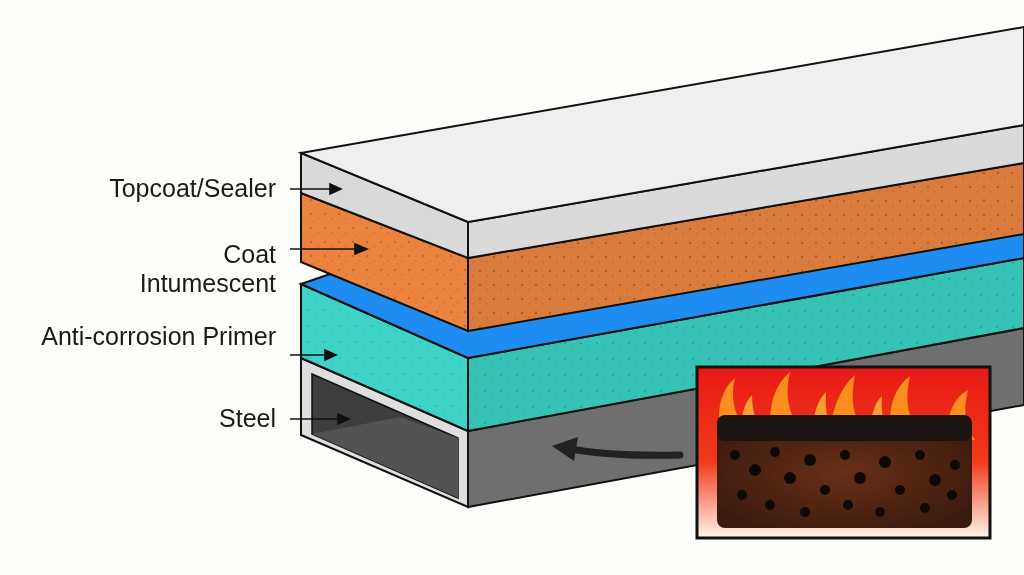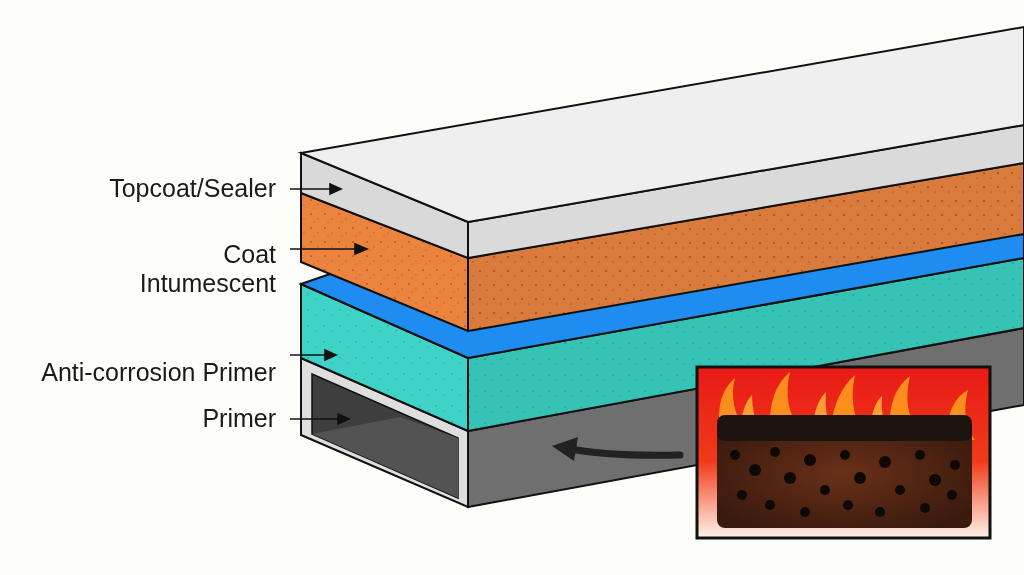--- a/index.html
+++ b/index.html
@@ -132,15 +132,15 @@
           <circle cx="952" cy="495" r="5"></circle>
       </g>
     </g>
   </svg>
 
   <div class="label" style="right:748px; top:174px;">Topcoat/Sealer</div>
   <div class="label" style="right:748px; top:234px;">
     <div style="margin-top:6px;">Coat</div>
     <div>Intumescent</div>
   </div>
-  <div class="label" style="right:748px; top:358px;margin-left:36px;">Anti-corrosion Primer</div>
-  <div class="label" style="right:748px; top:404px;">Primer</div>
+  <div class="label" style="right:748px; top:322px;margin-left:36px;">Anti-corrosion Primer</div>
+  <div class="label" style="right:748px; top:404px;">Steel</div>
 </div>
 
 </body></html>

